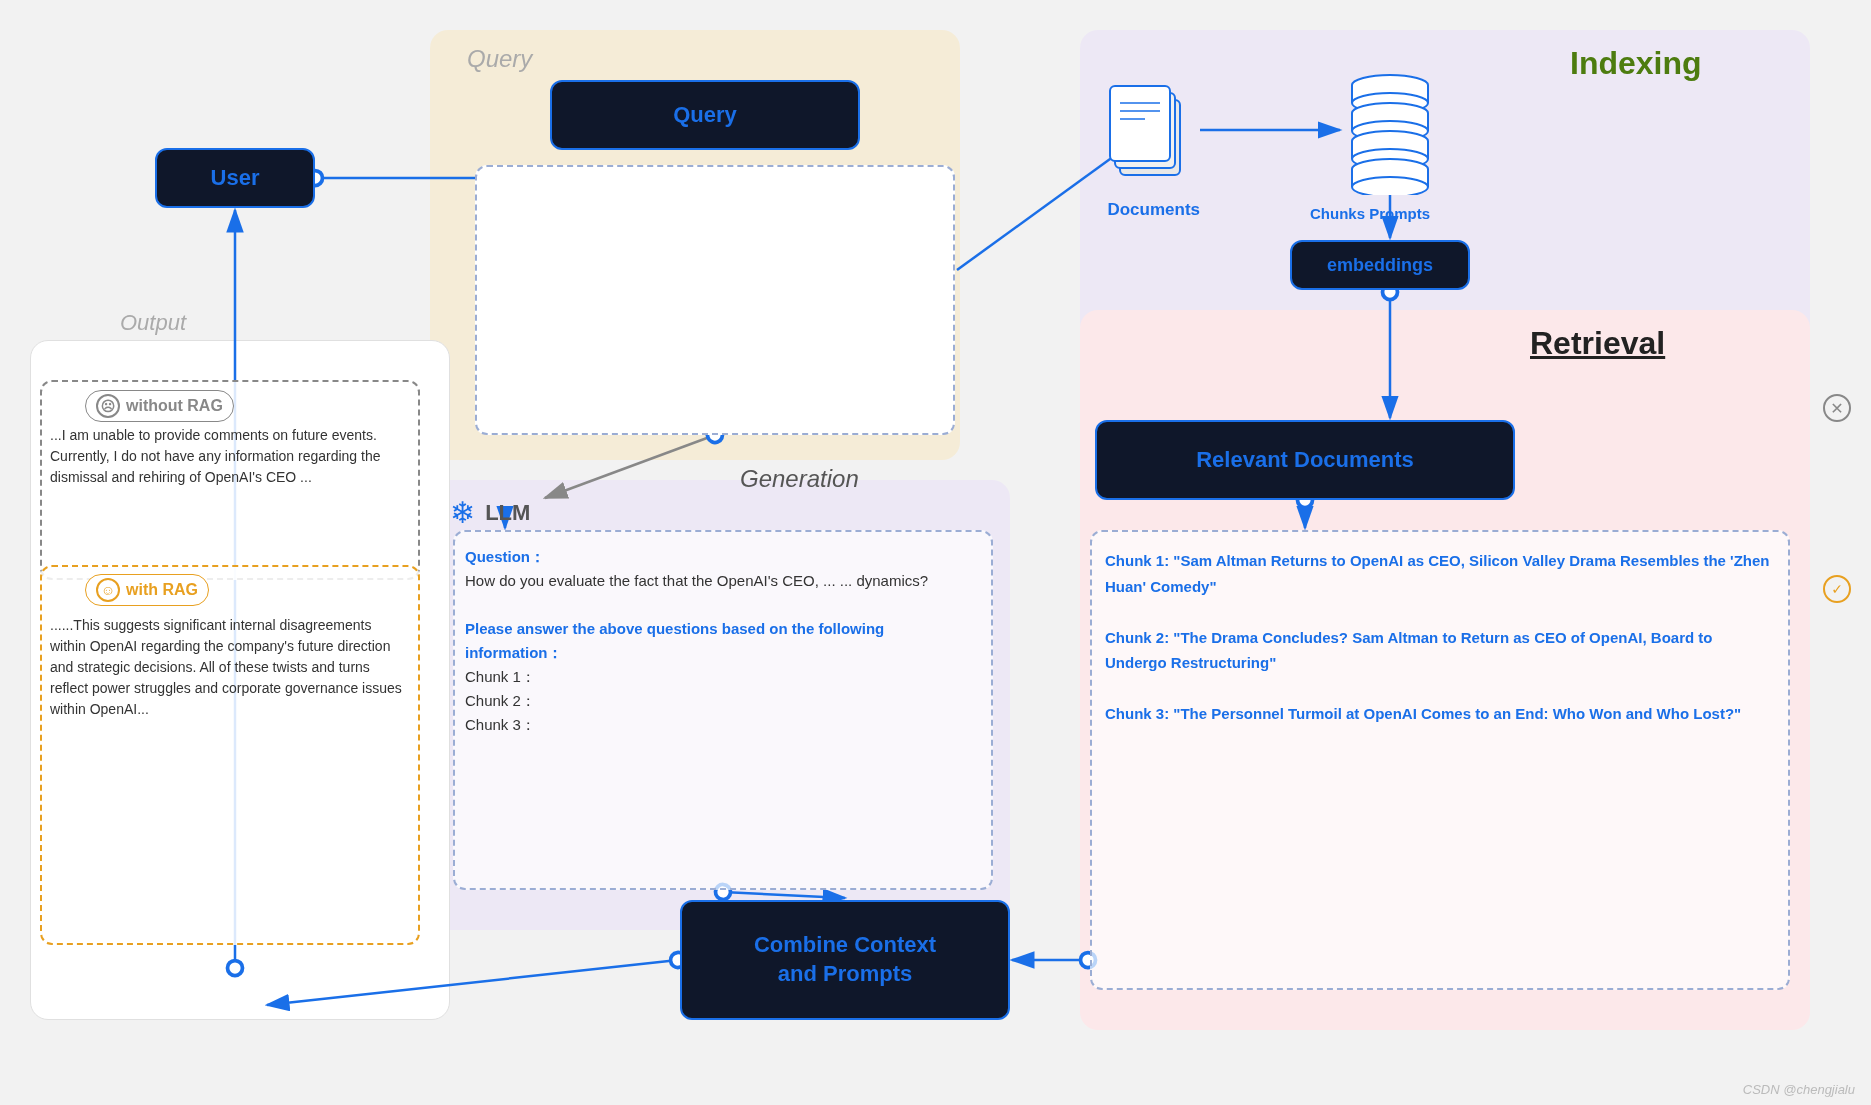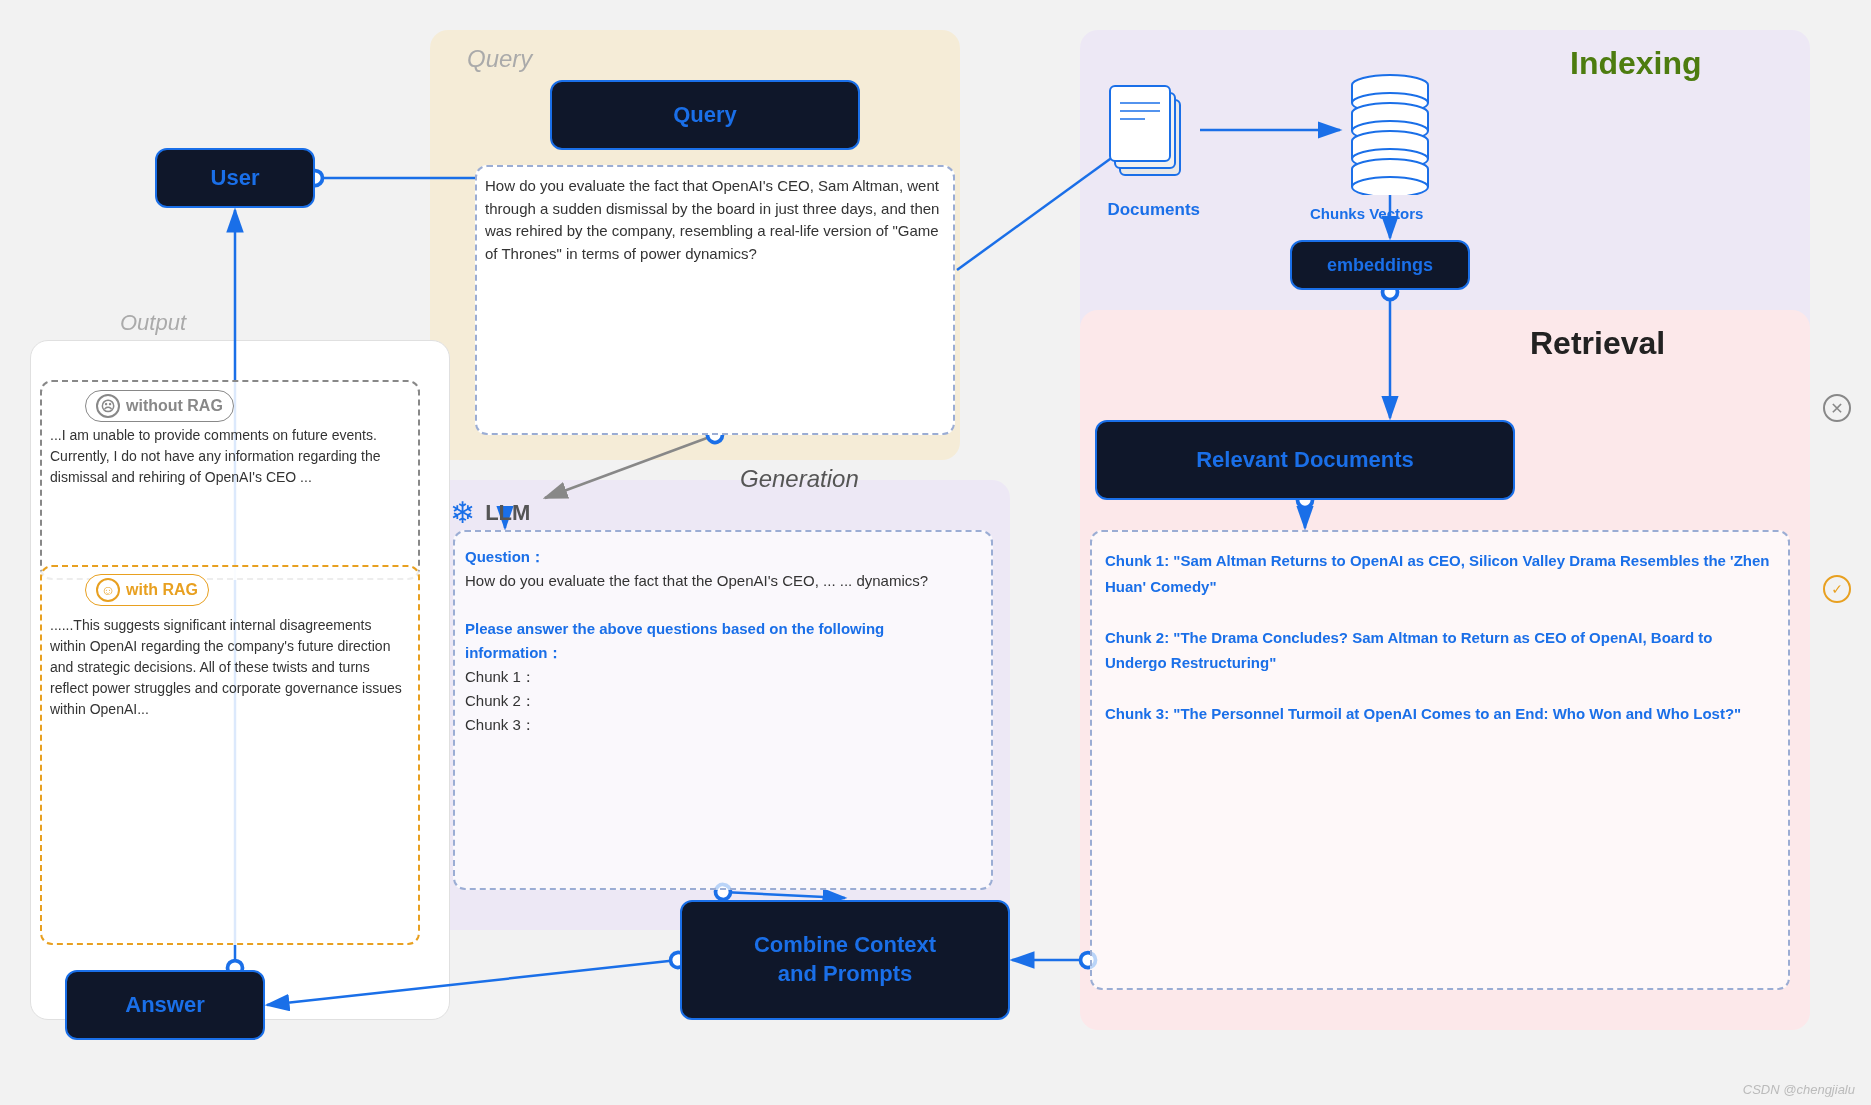--- a/index.html
+++ b/index.html
@@ -73,20 +73,21 @@
       width: 730px; height: 720px;
       z-index: 1;
     }
     .retrieval-label {
       position: absolute;
       left: 1530px; top: 325px;
       font-size: 32px;
       font-weight: bold;
       color: #222;
       z-index: 3;
+      text-decoration: underline;
     }
 
     
     .generation-area {
       background: #ede8f5;
       border-radius: 18px;
       position: absolute;
       left: 430px; top: 480px;
       width: 580px; height: 450px;
       z-index: 1;
@@ -414,21 +415,20 @@
       <span class="icon-circle">☺</span>
       <span>with RAG</span>
     </span>
   </div>
   <div class="check-mark">✓</div>
 
   <div class="text-content" style="left:50px; top:425px; width:355px; font-size:14px;">...I am unable to provide comments on future events. Currently, I do not have any information regarding the dismissal and rehiring of OpenAI's CEO ...</div>
 
   <div class="text-content" style="left:50px; top:615px; width:355px; font-size:14px;">......This suggests significant internal disagreements within OpenAI regarding the company's future direction and strategic decisions. All of these twists and turns reflect power struggles and corporate governance issues within OpenAI...</div>
 
-  <div class="text-content" style="left:485px; top:175px; width:460px; font-size:15px;">How do you evaluate the fact that OpenAI's CEO, Sam Altman, went through a sudden dismissal by the board in just three days, and then was rehired by the company, resembling a real-life version of "Game of Thrones" in terms of power dynamics?</div>
 
   <div class="text-content" style="left:465px; top:545px; width:510px; font-size:15px; line-height:1.6;">
     <span class="bold-blue">Question：</span><br>
     <span>How do you evaluate the fact that the OpenAI's CEO, ... ... dynamics?</span><br><br>
     <span class="bold-blue">Please answer the above questions based on the following information：</span><br>
     <span>Chunk 1：</span><br>
     <span>Chunk 2：</span><br>
     <span>Chunk 3：</span>
   </div>
 
@@ -439,23 +439,20 @@
   </div>
 
   <div class="node-box query-box">
     <span>Query</span>
   </div>
 
   <div class="node-box user-box">
     <span>User</span>
   </div>
 
-  <div class="node-box answer-box">
-    <span>Answer</span>
-  </div>
 
   <div class="node-box combine-box">
     <span style="font-size:22px; font-weight:bold; color:#1a6fe8; text-align:center; line-height:1.3;">Combine Context<br>and Prompts</span>
   </div>
 
   <div class="node-box relevant-docs-box">
     <span>Relevant Documents</span>
   </div>
 
   <div class="node-box embeddings-box">
@@ -503,21 +500,21 @@
       <ellipse cx="50" cy="94" rx="38" ry="10" fill="white" stroke="#1a6fe8" stroke-width="2"></ellipse>
 
       <ellipse cx="50" cy="104" rx="38" ry="10" fill="white" stroke="#1a6fe8" stroke-width="2"></ellipse>
       <rect x="12" y="104" width="76" height="18" fill="white"></rect>
       <line x1="12" y1="104" x2="12" y2="122" stroke="#1a6fe8" stroke-width="2"></line>
       <line x1="88" y1="104" x2="88" y2="122" stroke="#1a6fe8" stroke-width="2"></line>
       <ellipse cx="50" cy="122" rx="38" ry="10" fill="white" stroke="#1a6fe8" stroke-width="2"></ellipse>
     </svg>
   </div>
 
-  <div class="chunks-vectors-label">Chunks Vectors</div>
+  <div class="chunks-vectors-label">Chunks Prompts</div>
 
   <svg class="arrows-svg">
     <defs>
       <marker id="arrowBlue" markerWidth="10" markerHeight="7" refX="9" refY="3.5" orient="auto">
         <polygon points="0 0, 10 3.5, 0 7" fill="#1a6fe8"></polygon>
       </marker>
       <marker id="arrowGray" markerWidth="10" markerHeight="7" refX="9" refY="3.5" orient="auto">
         <polygon points="0 0, 10 3.5, 0 7" fill="#888"></polygon>
       </marker>
       <marker id="arrowBlueBack" markerWidth="10" markerHeight="7" refX="1" refY="3.5" orient="auto">

